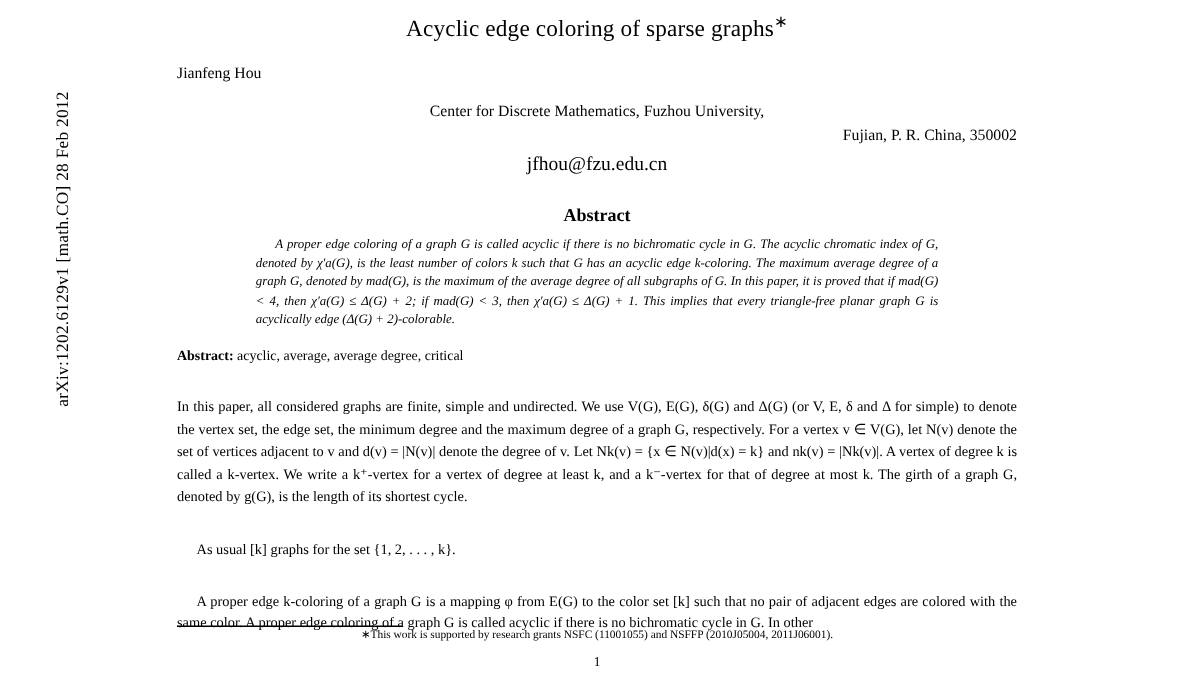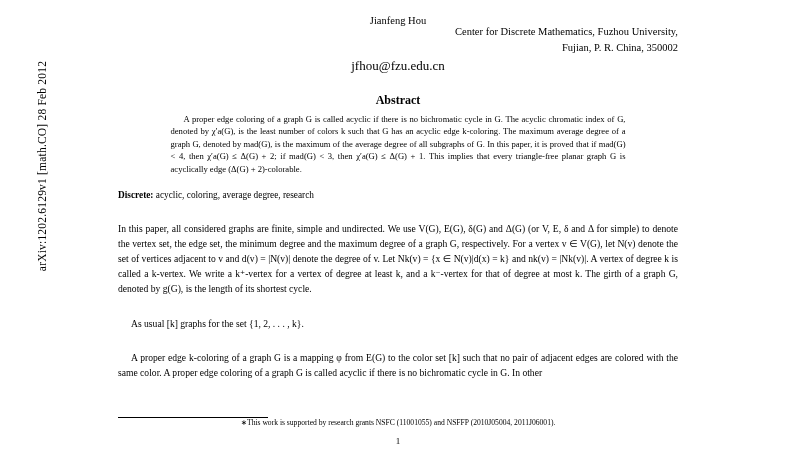--- a/index.html
+++ b/index.html
@@ -51,28 +51,28 @@
     font-size: 15.5px;
     margin-top: 8px;
     letter-spacing: 0.1px;
   }
   .title .star {
     font-size: 11px;
     vertical-align: super;
   }
 
   .author {
-    text-align: center;
+    text-align: left;
     font-size: 10.5px;
     margin-top: 15px;
   }
   .affil {
-    text-align: right;
+    text-align: center;
     font-size: 10.5px;
-    margin-top: 0;
+    margin-top: 14px;
   }
   .affil2 {
     text-align: right;
     font-size: 10.5px;
     margin-top: 5px;
   }
   .email {
     text-align: center;
     font-size: 13px;
     margin-top: 5px;
@@ -85,20 +85,21 @@
     margin-top: 19px;
   }
 
   .abstract-body {
     margin: 5px auto 12px auto;
     width: 455px;
     font-size: 8.6px;
     line-height: 1.45;
     text-align: justify;
     text-indent: 13px;
+    font-style: italic;
   }
 
   .keywords {
     margin-top: 14px;
     font-size: 9.3px;
     line-height: 1.4;
   }
   .keywords b { font-weight: bold; }
 
   .section-head {
@@ -145,32 +146,35 @@
 </style>
 </head>
 <body>
 
 <div class="page">
 
   <div class="arxiv-stamp">arXiv:1202.6129v1  [math.CO]  28 Feb 2012</div>
 
   <div class="content">
 
+    <div class="title">
+      <span>Acyclic edge coloring of sparse graphs</span><span class="star">∗</span>
+    </div>
 
     <div class="author">Jianfeng Hou</div>
     <div class="affil">Center for Discrete Mathematics, Fuzhou University,</div>
     <div class="affil2">Fujian, P. R. China, 350002</div>
     <div class="email">jfhou@fzu.edu.cn</div>
 
     <div class="abstract-head">Abstract</div>
     <div class="abstract-body">A proper edge coloring of a graph G is called acyclic if there is no bichromatic cycle in G. The acyclic chromatic index of G, denoted by χ′a(G), is the least number of colors k such that G has an acyclic edge k-coloring. The maximum average degree of a graph G, denoted by mad(G), is the maximum of the average degree of all subgraphs of G. In this paper, it is proved that if mad(G) &lt; 4, then χ′a(G) ≤ Δ(G) + 2; if mad(G) &lt; 3, then χ′a(G) ≤ Δ(G) + 1. This implies that every triangle-free planar graph G is acyclically edge (Δ(G) + 2)-colorable.</div>
 
     <div class="keywords">
-      <b>Discrete:</b>
-      <span>acyclic, coloring, average degree, research</span>
+      <b>Abstract:</b>
+      <span>acyclic, average, average degree, critical</span>
     </div>
 
 
     <div class="body-par">In this paper, all considered graphs are finite, simple and undirected. We use V(G), E(G), δ(G) and Δ(G) (or V, E, δ and Δ for simple) to denote the vertex set, the edge set, the minimum degree and the maximum degree of a graph G, respectively. For a vertex v ∈ V(G), let N(v) denote the set of vertices adjacent to v and d(v) = |N(v)| denote the degree of v. Let Nk(v) = {x ∈ N(v)|d(x) = k} and nk(v) = |Nk(v)|. A vertex of degree k is called a k-vertex. We write a k⁺-vertex for a vertex of degree at least k, and a k⁻-vertex for that of degree at most k. The girth of a graph G, denoted by g(G), is the length of its shortest cycle.</div>
     <div class="body-par indent">As usual [k] graphs for the set {1, 2, . . . , k}.</div>
     <div class="body-par indent">A proper edge k-coloring of a graph G is a mapping φ from E(G) to the color set [k] such that no pair of adjacent edges are colored with the same color. A proper edge coloring of a graph G is called acyclic if there is no bichromatic cycle in G. In other</div>
 
     <div class="footnote-rule"></div>
     <div class="footnote">∗This work is supported by research grants NSFC (11001055) and NSFFP (2010J05004, 2011J06001).</div>
     <div class="pagenum">1</div>

